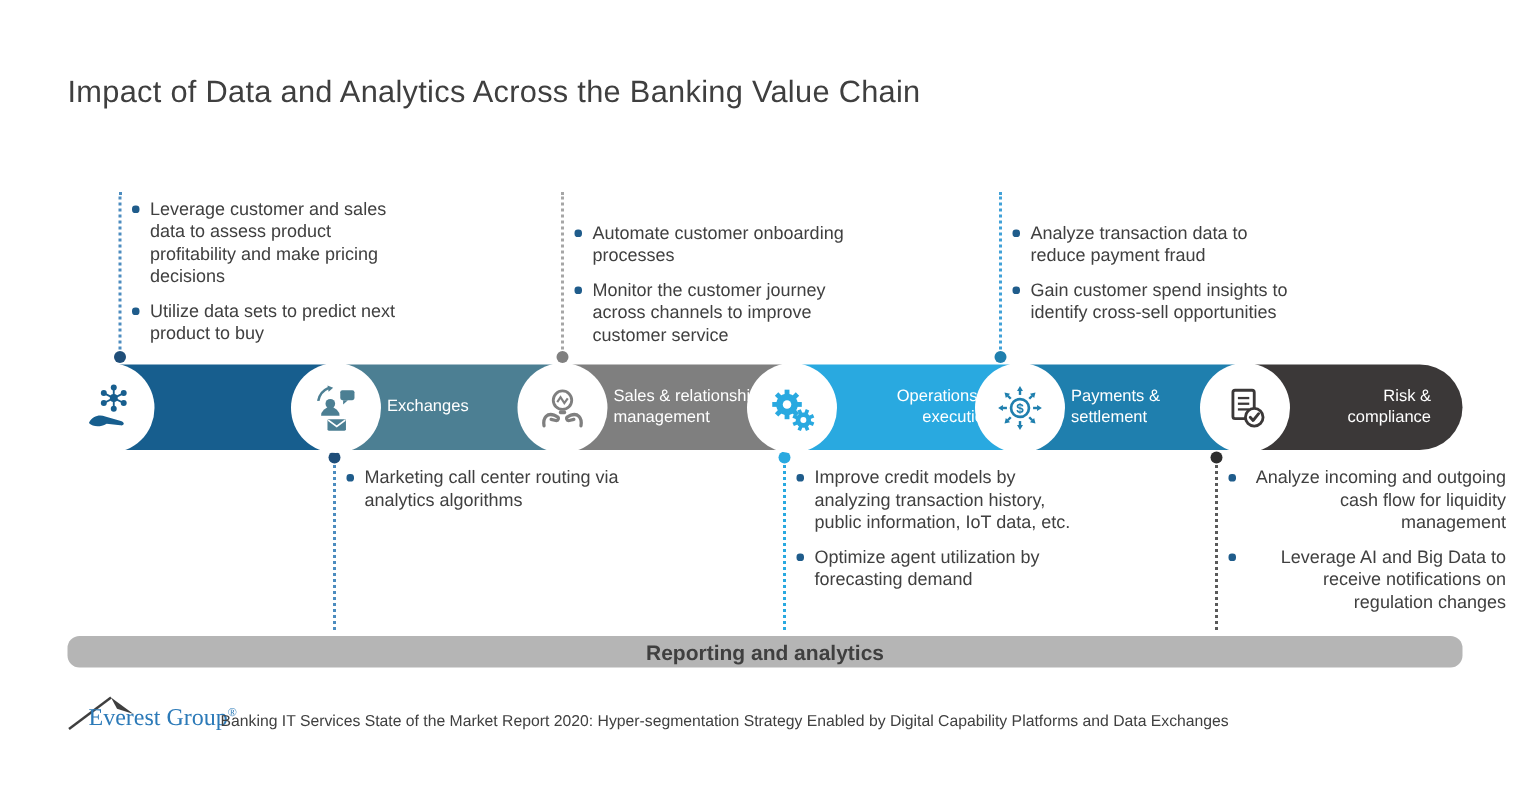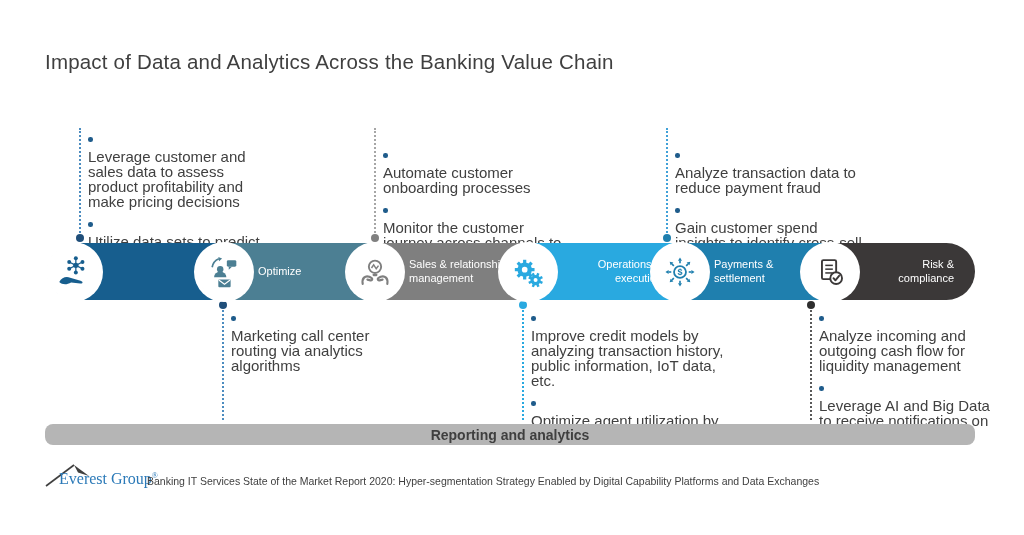--- a/index.html
+++ b/index.html
@@ -11,21 +11,21 @@
   .callout{position:absolute;}
   .callout.top{top:128px;height:112px;}
   .callout.bottom{top:303px;height:117px;}
   .vline{position:absolute;left:0;top:0;bottom:0;width:0;border-left:2px dotted var(--line,#4c8cbf);}
   .dot{position:absolute;left:-3px;width:8px;height:8px;border-radius:50%;background:var(--dot,#1f4e79);}
   .callout.top .dot{bottom:-2px;}
   .callout.bottom .dot{top:-2px;}
   .items{position:absolute;left:9px;}
   .callout.top .items{top:4px;}
   .callout.bottom .items{top:8px;}
-  .bullet-item{display:flex;margin-bottom:8px;font-size:15px;line-height:15px;color:#404040;flex-direction:column;}
+  .bullet-item{display:flex;margin-bottom:8px;font-size:12px;line-height:15px;color:#404040;}
   .bu{flex:0 0 12px;padding-top:5px;}
   .bu i{display:block;width:4.5px;height:4.5px;border-radius:50%;background:#1f5c8b;}
   
   .band{position:absolute;left:45px;top:243px;width:930px;height:57px;}
   .stage{position:absolute;top:0;height:57px;}
   .pill{position:absolute;left:0;top:0;right:0;bottom:0;border-radius:28.5px;background:var(--c,#1b5e8b);}
   .circle{position:absolute;left:1px;top:1.5px;width:54px;height:54px;border-radius:50%;background:#fff;
           box-shadow:0 0 0 3px #fff;display:flex;align-items:center;justify-content:center;}
   .circle svg{color:var(--c,#1b5e8b);}
   .stage-label{position:absolute;left:62px;top:0;bottom:0;display:flex;align-items:center;
@@ -143,21 +143,21 @@
             <path d="M8.5 24.5 a6.5 6 0 0 1 13 0 z"></path>
             <rect x="22" y="6.5" width="10" height="7" rx="1.5"></rect>
             <path d="M24 13.5 l0 3 l3.4 -3 z"></path>
             <path d="M13 3.2 l4 1.6 -3.2 2.8 z"></path>
             <rect x="13" y="27" width="13" height="8" rx="1"></rect>
           </g>
           <path d="M6.5 14 A12 12 0 0 1 13.5 5" stroke="currentColor" stroke-width="1.8" fill="none"></path>
           <path d="M13.5 27.5 L19.5 32 L25.5 27.5" stroke="#fff" stroke-width="1.2" fill="none"></path>
         </svg>
       </div>
-      <div class="stage-label" style="width:100px;">Optimize</div>
+      <div class="stage-label" style="width:100px;">Exchanges</div>
     </div>
 
     <div class="stage" style="left: 302px; width: 209px; z-index: 3; --c: #7F7F7F;">
       <div class="pill"></div>
       <div class="circle">
         <svg width="36" height="36" viewBox="0 0 38 38">
           <circle cx="19" cy="13.5" r="6.5" stroke="currentColor" stroke-width="2" fill="none"></circle>
           <path d="M15.3 14.8 l2.3 -3.4 2.7 4.2 2.4 -3.4" stroke="currentColor" stroke-width="1.5" fill="none"></path>
           <rect x="16.4" y="20.8" width="5.2" height="2.6" rx="1.2" fill="currentColor"></rect>
           <path d="M6 31.5 C5 25.5 8.5 22.5 13 24 L15 25 C16.8 25.8 16.2 28.2 14.2 27.8 L11 27" stroke="currentColor" stroke-width="2.3" fill="none" stroke-linecap="round"></path>
@@ -295,21 +295,21 @@
             <i></i>
           </span>
           <span>Optimize agent utilization by forecasting demand</span>
         </div>
     </div>
   </div>
 
   <div class="callout bottom" style="left:810px;">
     <div class="vline" style="--line: #595959;"></div>
     <div class="dot" style="--dot: #2E2E2E;"></div>
-    <div class="items" style="width:185px;">
+    <div class="items" style="width:185px;text-align:right;">
       <div class="bullet-item">
           <span class="bu">
             <i></i>
           </span>
           <span>Analyze incoming and outgoing cash flow for liquidity management</span>
         </div>
       <div class="bullet-item">
           <span class="bu">
             <i></i>
           </span>

